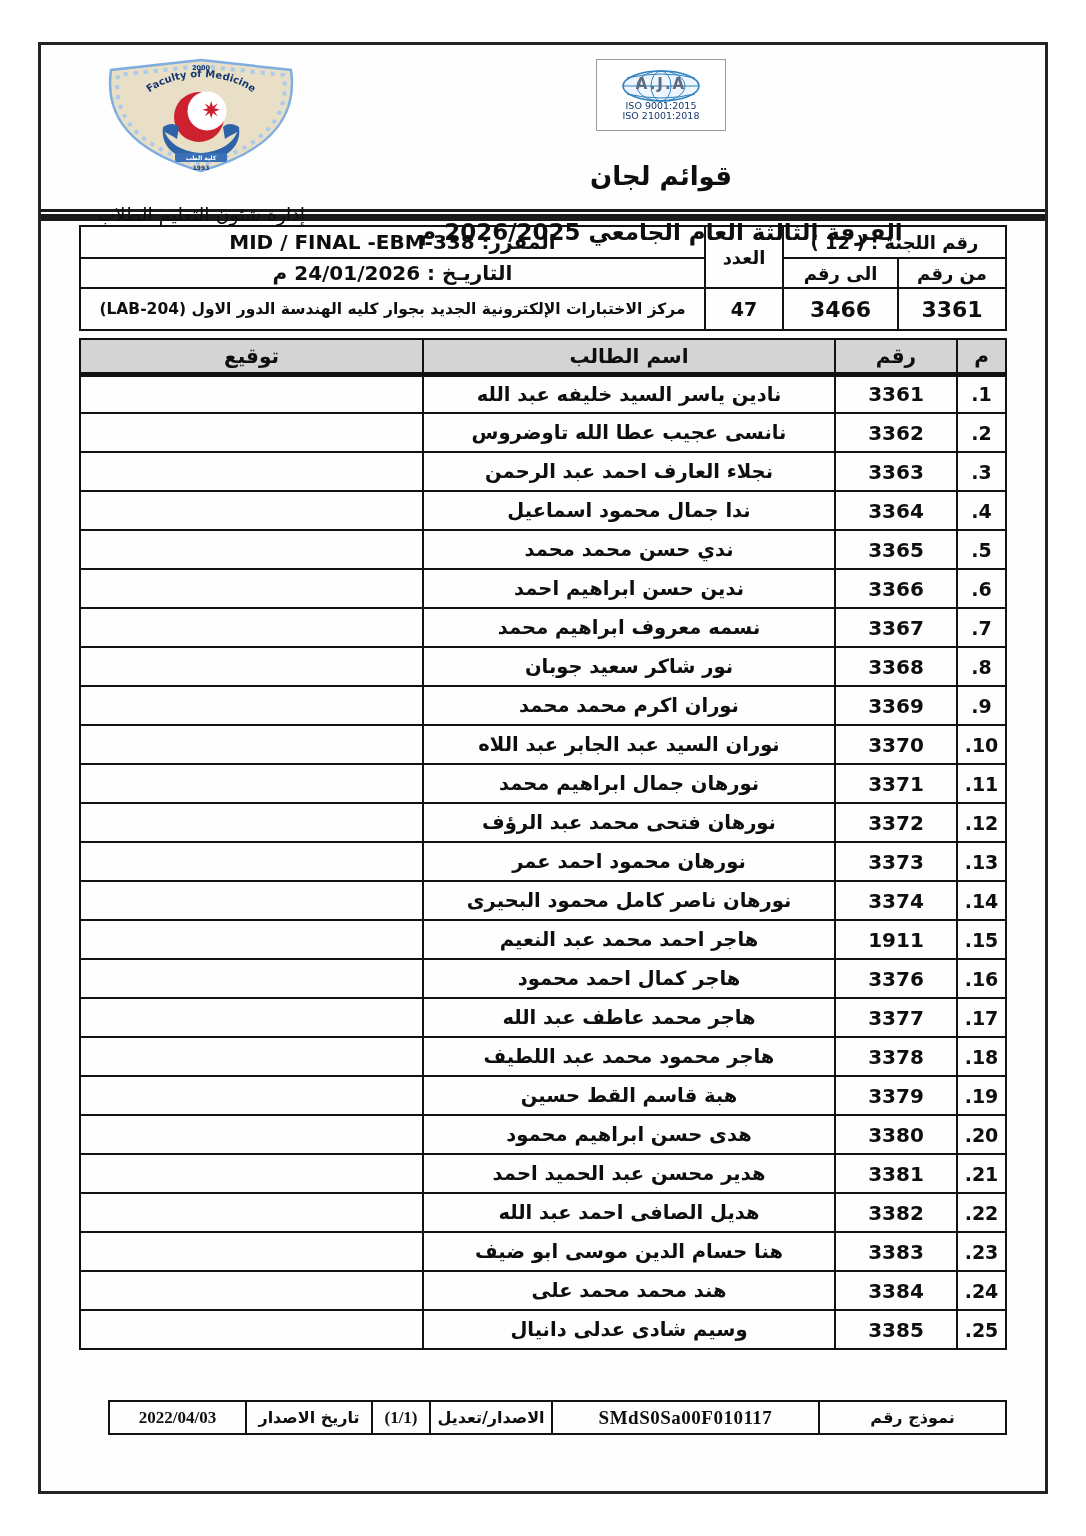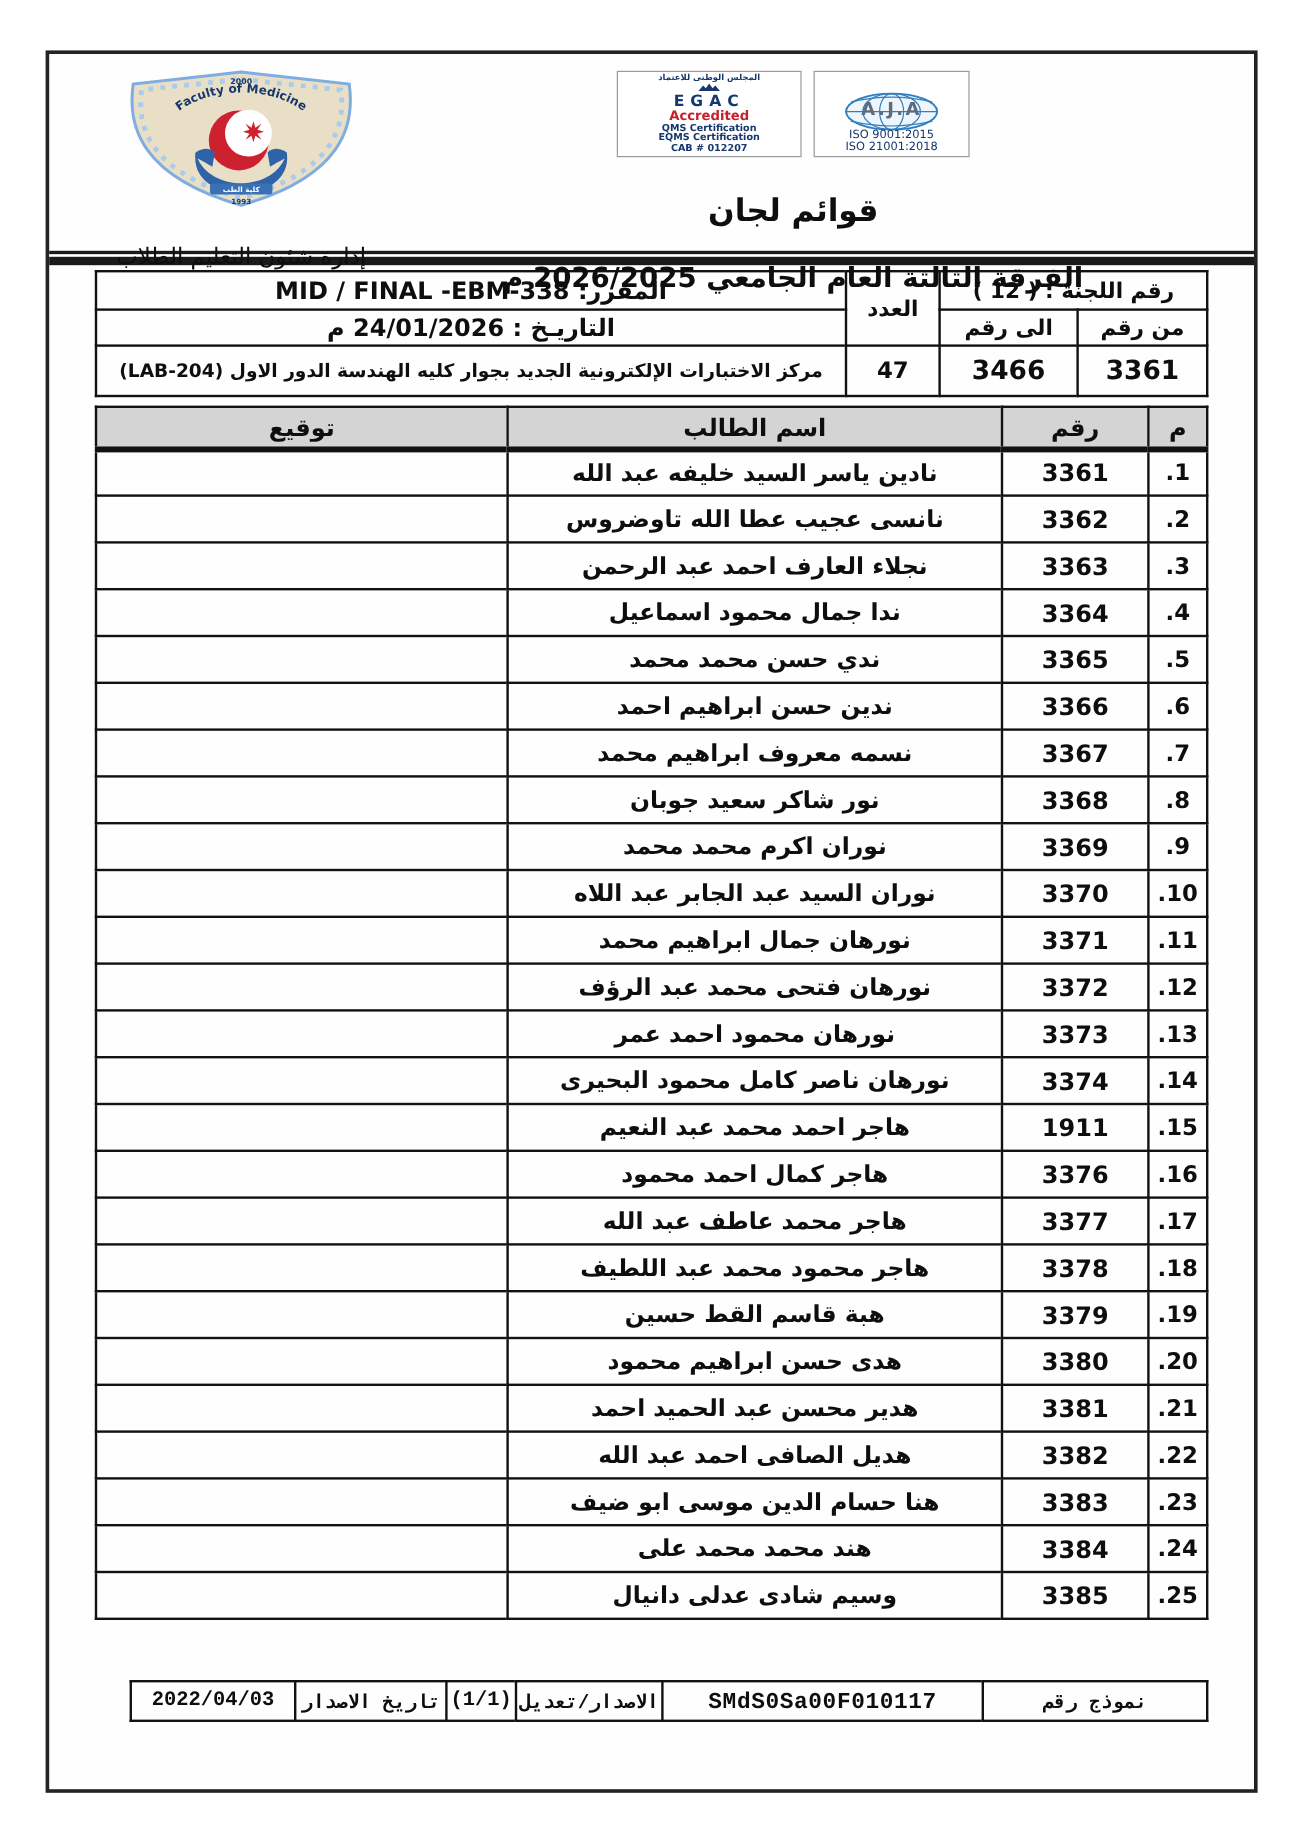--- a/index.html
+++ b/index.html
@@ -25,21 +25,21 @@
   .hdr-center{ flex:1; padding-top:2px; }
   .hdr-right{ width:170px; }
   .dept-text{ font-size:19px; font-weight:normal; margin-top:4px; white-space:nowrap; }
   .uni-text{ font-size:16px; font-weight:bold; line-height:1.25; text-align:center; margin-top:2px; }
   .logo-row{ display:flex; gap:10px; align-items:stretch; }
   .cert-box{
     border:1px solid #9a9a9a; background:#fff; width:154px; height:72px;
     display:flex; flex-direction:column; align-items:center; justify-content:center;
     line-height:1.05; padding:2px 1px; text-align:center;
   }
-  .cert-box.aja{ width:130px;justify-content:flex-end; }
+  .cert-box.aja{ width:130px; }
   .egac-ar{ font-size:7px; color:#16386e; font-weight:bold; }
   .egac-name{ font-size:13px; font-weight:bold; color:#16386e; letter-spacing:5px; margin-top:1px;}
   .egac-accredited{ font-size:11px; font-weight:bold; color:#c2202b; }
   .egac-line{ font-size:8px; font-weight:bold; color:#16386e; }
   .aja-name{ font-size:15px; font-weight:bold; color:#5c6b7d; letter-spacing:2px; margin-top:-26px; }
   .aja-line{ font-size:9.5px; font-weight:normal; color:#16386e; }
   .title1{ font-size:26px; font-weight:bold; margin-top:6px; }
   .title2{ font-size:23px; font-weight:bold; margin-top:4px; direction:rtl; }
 
   
@@ -70,21 +70,21 @@
     background:#d4d4d4; font-weight:bold; font-size:20px; height:35px;
     border-bottom:5px solid #121212;
   }
   .main-table tbody td{ height:39px; font-weight:bold; }
   .cell-index{ font-size:19px; }
   .cell-number{ font-size:20px; }
   .cell-name{ font-size:19.5px; }
 
   
   .footer-table{ width:899px; margin:50px 0 0 auto; direction:rtl; }
-  .footer-table td{ height:33px; font-weight:bold; border-width:2px;font-family:Liberation Mono, monospace; }
+  .footer-table td{ height:33px; font-weight:bold; border-width:2px; }
   .ft-ar{ font-size:16px; }
   .ft-code{ font-family:"Liberation Serif", serif; font-size:19px; letter-spacing:0.5px; }
   .ft-num{ font-family:"Liberation Serif", serif; font-size:17px; }
 </style>
 </head>
 <body>
 
 <div class="frame">
 
   <header class="doc-header">
@@ -106,31 +106,20 @@
         <path d="M140,70 C134,66 128,66 124,70 L126,82 C132,78 137,76 140,74 Z" fill="#2e63a8"></path>
         <rect x="76" y="96" width="52" height="9" rx="2" fill="#3a70b5"></rect>
         <text x="102" y="103" font-size="6" font-weight="bold" fill="#ffffff" text-anchor="middle" font-family="DejaVu Sans">كلية الطب</text>
         <text x="102" y="113" font-size="6" font-weight="bold" fill="#16386e" text-anchor="middle" font-family="DejaVu Sans">1993</text>
       </svg>
       <div class="dept-text">إدارة شئون التعليم الطلاب</div>
     </div>
 
     <div class="hdr-col hdr-center">
       <div class="logo-row">
-        <div class="cert-box">
-          <div class="egac-ar">المجلس الوطنى للاعتماد</div>
-          <svg width="36" height="13" viewBox="0 0 36 13">
-            <path d="M2,12 L9,4 L13,8 L18,1 L23,8 L27,4 L34,12 Z" fill="#16386e"></path>
-          </svg>
-          <div class="egac-name">EGAC</div>
-          <div class="egac-accredited">Accredited</div>
-          <div class="egac-line">QMS Certification</div>
-          <div class="egac-line">EQMS Certification</div>
-          <div class="egac-line">CAB # 012207</div>
-        </div>
         <div class="cert-box aja">
           <svg width="84" height="34" viewBox="0 0 84 34">
             <ellipse cx="42" cy="17" rx="38" ry="15" fill="#eef5fc" stroke="#2f80c0" stroke-width="1.6"></ellipse>
             <ellipse cx="42" cy="17" rx="24" ry="15" fill="none" stroke="#2f80c0" stroke-width="1"></ellipse>
             <ellipse cx="42" cy="17" rx="10" ry="15" fill="none" stroke="#2f80c0" stroke-width="1"></ellipse>
             <line x1="4" y1="17" x2="80" y2="17" stroke="#2f80c0" stroke-width="1"></line>
             <path d="M8,9 Q42,1 76,9" fill="none" stroke="#2f80c0" stroke-width="1"></path>
             <path d="M8,25 Q42,33 76,25" fill="none" stroke="#2f80c0" stroke-width="1"></path>
           </svg>
           <div class="aja-name">A.J.A</div>

